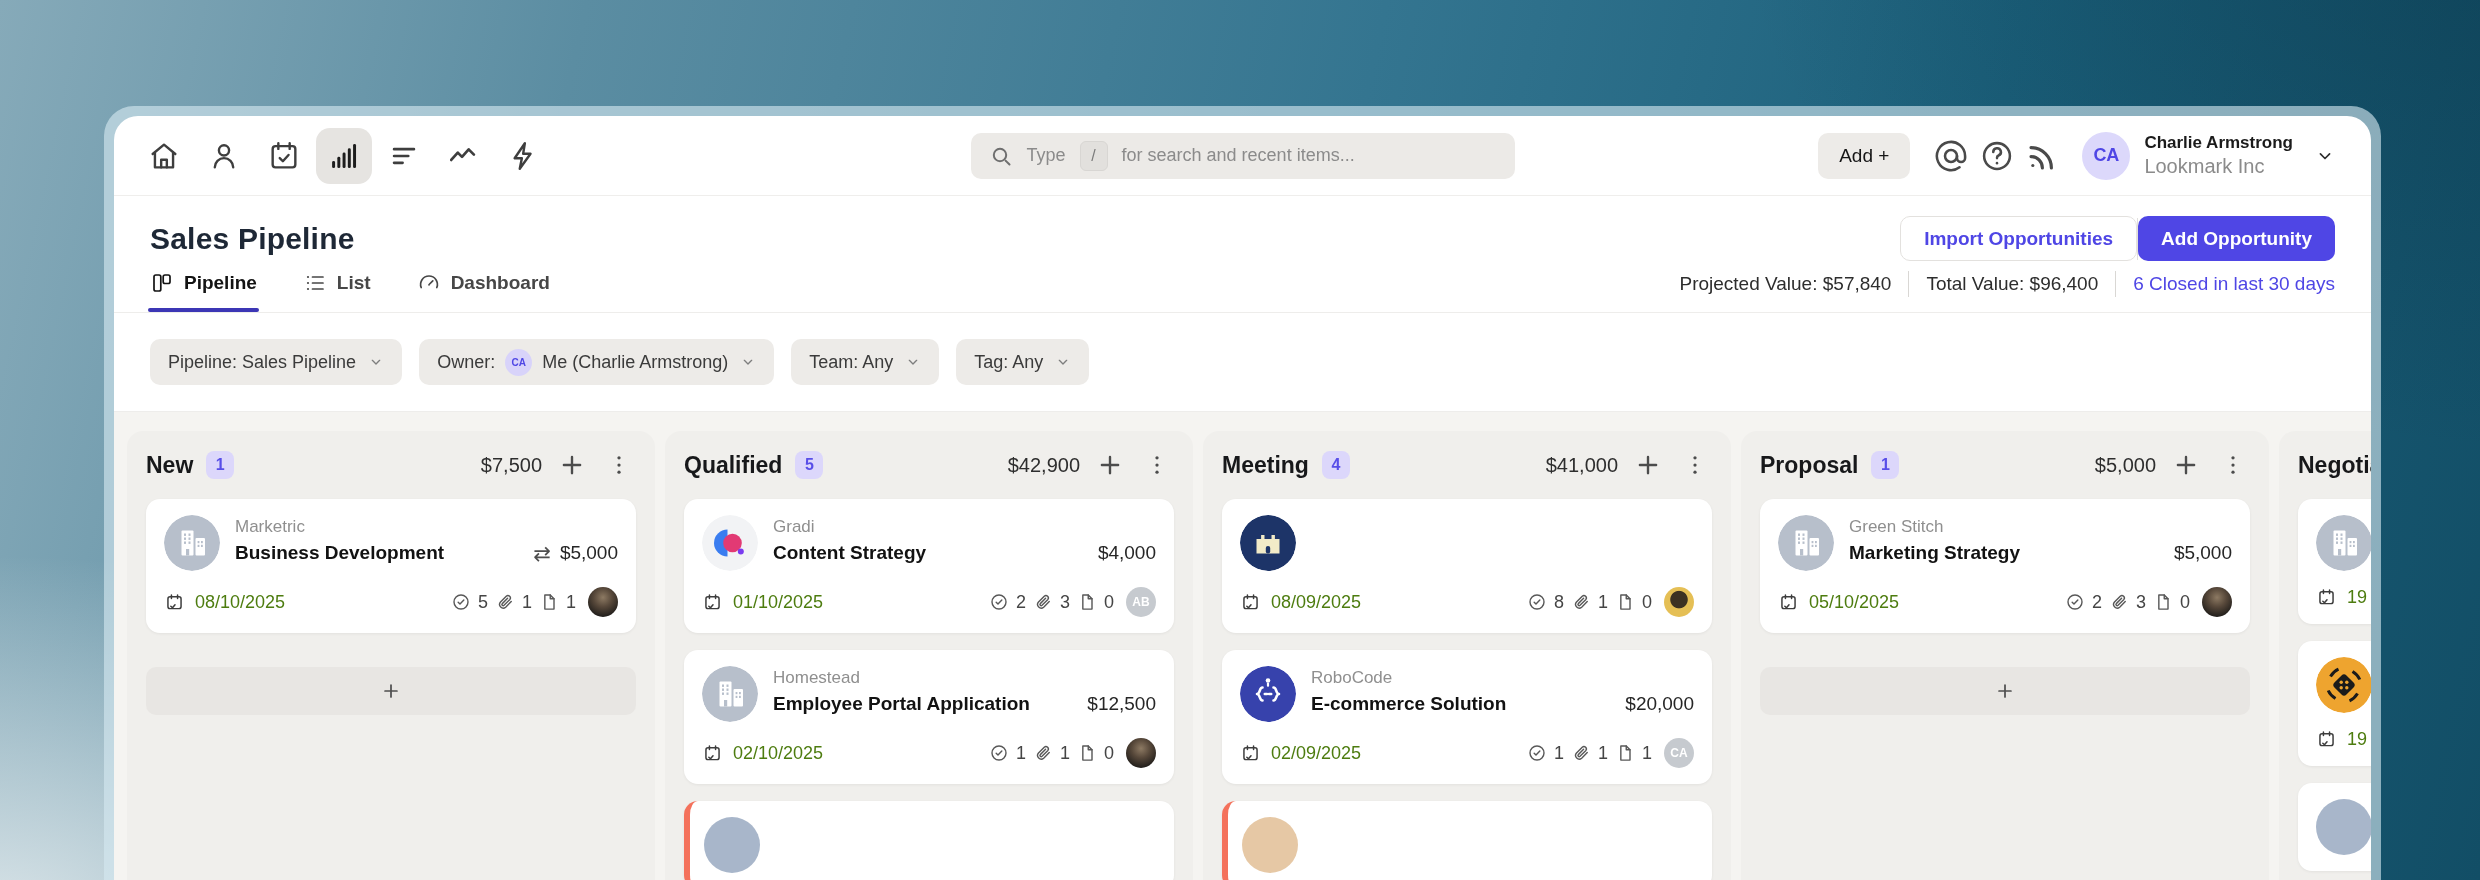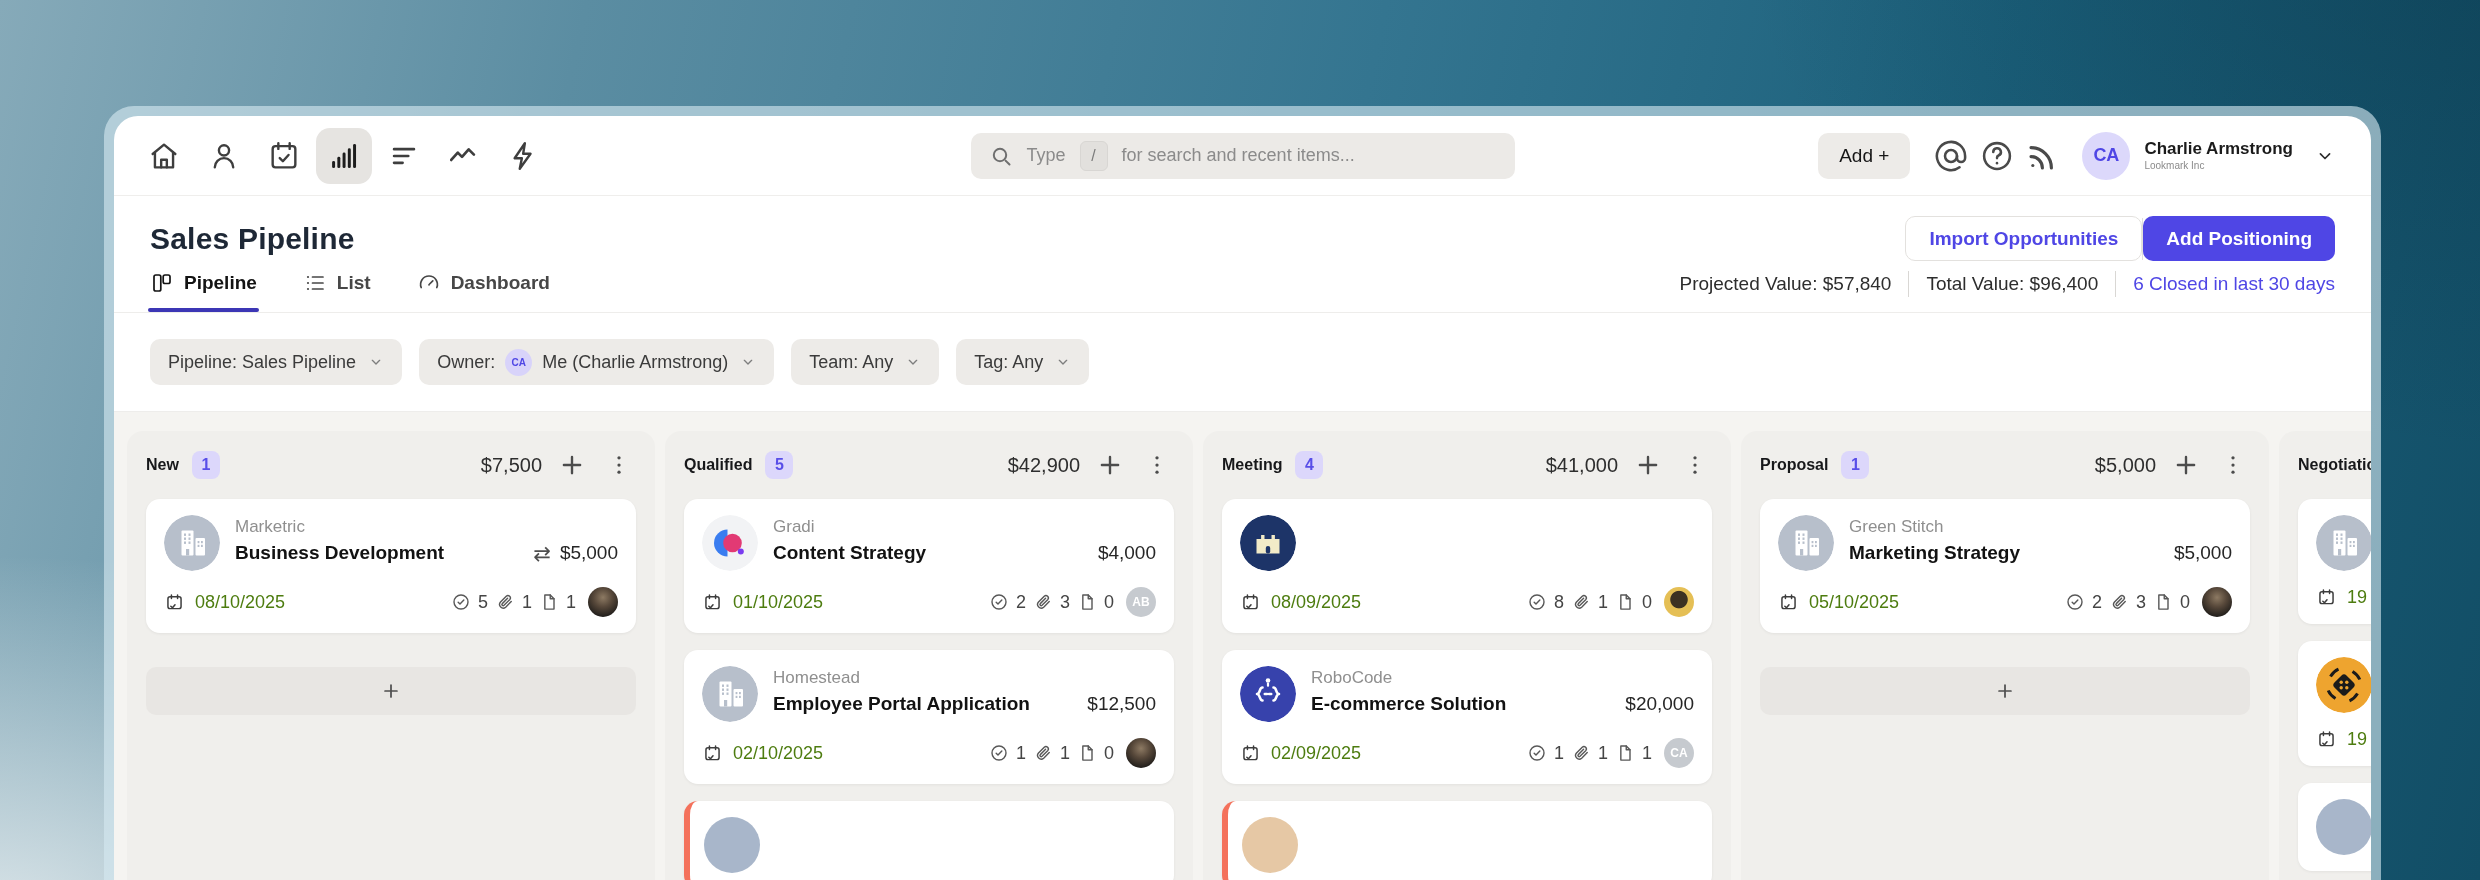--- a/index.html
+++ b/index.html
@@ -46,21 +46,21 @@
 
   .right{margin-left:auto;display:flex;align-items:center;}
   .add-btn{height:46px;border-radius:10px;background:#edebe8;color:#161616;font-size:19px;
     font-weight:500;display:flex;align-items:center;padding:0 21px;cursor:pointer;margin-right:18px;}
   .hd-ic{width:46px;height:46px;display:flex;align-items:center;justify-content:center;
     color:#4a4a4a;cursor:pointer;}
   .user{display:flex;align-items:center;gap:14px;margin-left:16px;cursor:pointer;}
   .avatar-lg{width:48px;height:48px;border-radius:50%;background:#dcd8fb;color:#4f46e5;
     font-size:18px;font-weight:700;display:flex;align-items:center;justify-content:center;}
   .uname{font-size:17px;font-weight:700;color:#1b1b1b;line-height:1.2;}
-  .uorg{font-size:10px;color:#8b8b8b;line-height:1.2;}
+  .uorg{font-size:20px;color:#8b8b8b;line-height:1.2;}
   .caret{color:#2e2e2e;margin-left:8px;}
 
   
   .pagehead{padding:0 36px;border-bottom:1px solid #eeedeb;flex:0 0 auto;}
   .row-a{margin-top:20px;display:flex;align-items:center;}
   .page-title{font-size:30px;font-weight:700;color:#1e2836;letter-spacing:.2px;}
   .actions{margin-left:auto;display:flex;align-items:center;}
   .btn-outline{height:45px;border-radius:10px;border:1.5px solid #e3e1de;background:#fff;
     color:#4f46e5;font-size:19px;font-weight:600;display:flex;align-items:center;
     padding:0 23px;cursor:pointer;}
@@ -87,21 +87,21 @@
   .pill .chev{color:#7e7e7e;margin-left:2px;}
   .avatar-xs{width:27px;height:27px;border-radius:50%;background:#d8d3fa;color:#4f46e5;
     font-size:10px;font-weight:700;display:flex;align-items:center;justify-content:center;}
 
   
   .board{flex:1 1 auto;background:#f5f4f1;padding:19px 13px 0;display:flex;gap:10px;
     overflow:hidden;align-items:stretch;}
   .column{width:528px;flex:0 0 528px;background:#f0efec;border-radius:16px;
     padding:0 19px 19px;display:flex;flex-direction:column;}
   .col-head{height:68px;flex:0 0 68px;display:flex;align-items:center;gap:13px;}
-  .col-name{font-size:16px;font-weight:700;color:#17181a;white-space:nowrap;}
+  .col-name{font-size:23px;font-weight:700;color:#17181a;white-space:nowrap;}
   .col-badge{min-width:28px;height:28px;padding:0 5px;border-radius:8px;background:#dcd7fb;
     color:#584ee8;font-size:16px;font-weight:700;display:flex;align-items:center;justify-content:center;}
   .col-badge:empty{display:none;}
   .col-value{margin-left:auto;font-size:20px;font-weight:500;color:#2e2e2e;white-space:nowrap;}
   .col-btn{width:34px;height:34px;display:flex;align-items:center;justify-content:center;
     color:#4c4c4c;cursor:pointer;}
   .cards{display:flex;flex-direction:column;gap:17px;}
   .card{background:#fff;border-radius:14px;padding:16px 18px;cursor:pointer;
     box-shadow:0 1px 3px rgba(25,25,25,.06);}
   .card.overdue{border-left:6px solid #f4715b;padding-left:14px;}
@@ -251,21 +251,21 @@
       </div>
     </div>
   </div>
 
   <div class="pagehead">
     <div class="row-a">
       <div class="page-title">Sales Pipeline</div>
       <div class="actions">
         <div class="btn-outline">Import Opportunities</div>
         <div class="vdiv"></div>
-        <div class="btn-primary">Add Positioning</div>
+        <div class="btn-primary">Add Opportunity</div>
       </div>
     </div>
     <div class="row-b">
       <div class="tabs">
         <div class="tab active">
           <span class="ic ic-24">
               <svg viewBox="0 0 24 24" fill="none" stroke="currentColor" stroke-width="1.7" stroke-linecap="round" stroke-linejoin="round">
                 <rect x="4" y="4" width="6.8" height="16" rx="1.8"></rect>
                 <rect x="13.2" y="4" width="6.8" height="8.5" rx="1.8"></rect>
               </svg>

